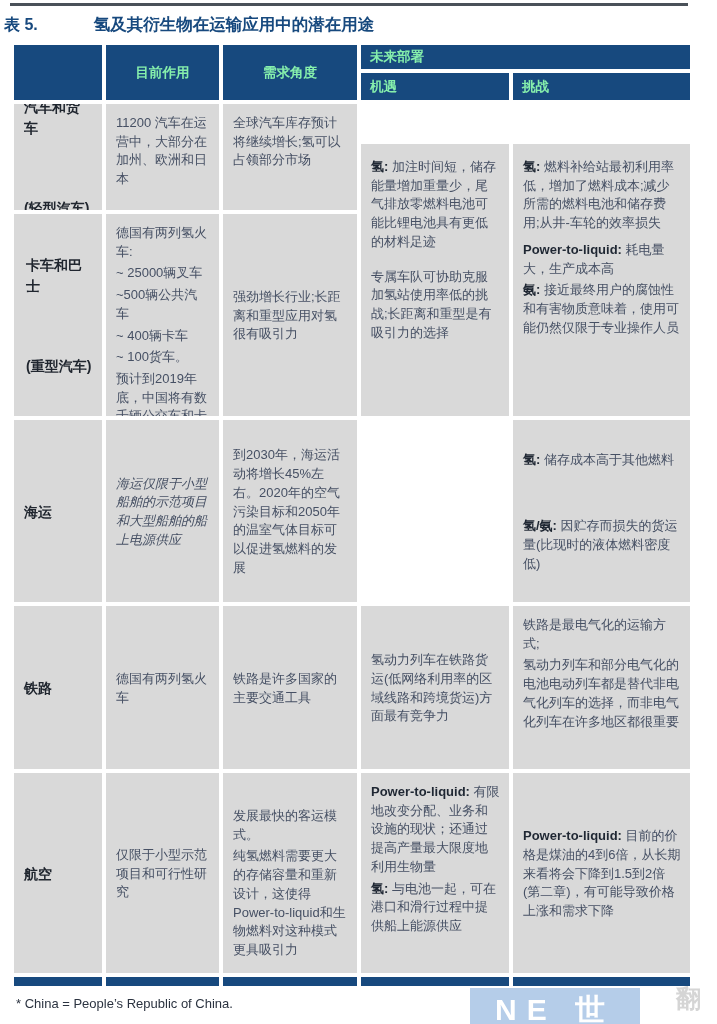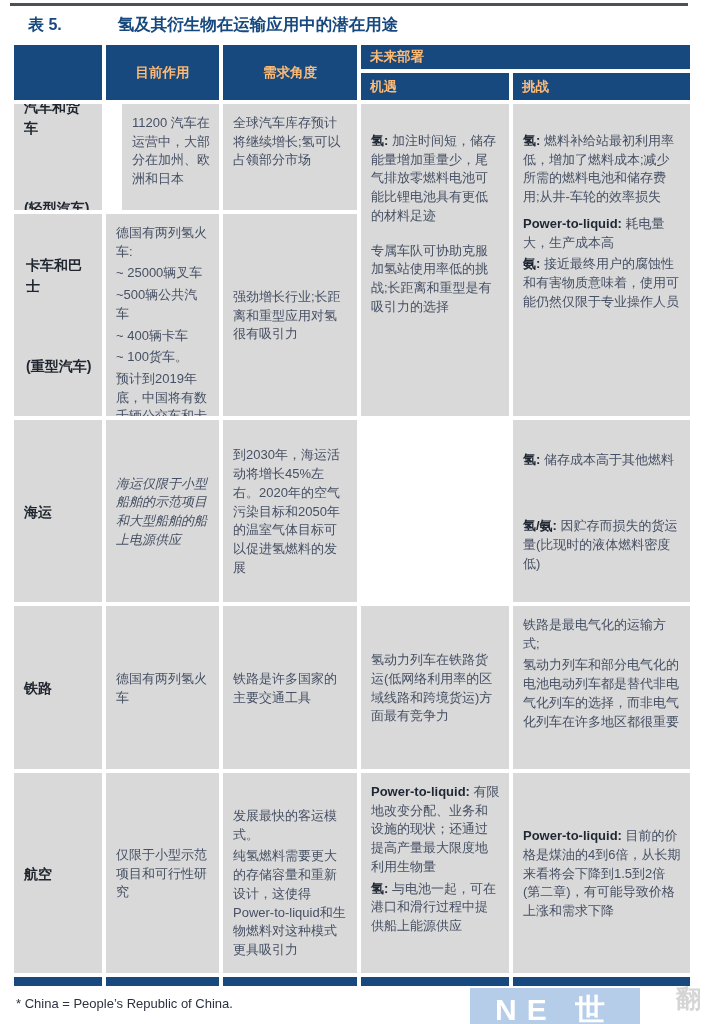--- a/index.html
+++ b/index.html
@@ -2,43 +2,43 @@
 <html style="--navy: #17497E; --gray: #D9D9D9;"><head>
 <meta charset="utf-8">
 <style>
   html,body{margin:0;padding:0;}
   body{
     width:717px;height:1024px;background:#ffffff;position:relative;overflow:hidden;
     font-family:"Liberation Sans","DejaVu Sans",sans-serif;
     -webkit-font-smoothing:antialiased;
   }
   .toprule{position:absolute;left:10px;top:3px;width:678px;height:3px;background:#4a5159;}
-  .titlebar{position:absolute;left:28px;top:14px;width:680px;}
+  .titlebar{position:absolute;left:4px;top:14px;width:680px;}
   .tlabel{font-weight:bold;font-size:16px;color:var(--navy,#17497E);}
   .ttitle{font-weight:bold;font-size:16.5px;color:var(--navy,#17497E);margin-left:56px;}
   .t{
     position:absolute;left:14px;top:45px;width:676px;
     display:grid;
     grid-template-columns:88px 113px 134px 148px 177px;
     grid-template-rows:24px 27px 106px 202px 182px 163px 200px 9px;
     gap:4px;
   }
-  .hc{background:var(--navy,#17497E);color:#fdba74;font-weight:bold;font-size:13.5px;}
+  .hc{background:var(--navy,#17497E);color:#86efac;font-weight:bold;font-size:13.5px;}
   .hc.center{display:flex;align-items:center;justify-content:center;}
   .hc.left{display:flex;align-items:center;padding-left:9px;}
   .cell{background:var(--gray,#D9D9D9);color:#465064;font-size:13px;line-height:1.44;
         padding:10px 9px 8px 10px;box-sizing:border-box;overflow:hidden;}
   .vc{display:flex;flex-direction:column;justify-content:center;gap:45px;}
   .mode{font-weight:bold;color:#20262f;font-size:14px;line-height:1.5;}
   .mode .m2{margin-top:14px;}
   .kw{font-weight:bold;color:#1f2733;}
   .para + .para{margin-top:3px;}
   .blk2-opp{margin-top:16px;}
   .blk2-chal{margin-top:8px;}
-  .pad-top{padding-top:28px;}
+  .pad-top{padding-top:14px;margin-top:40px;}
   .bar{background:var(--navy,#17497E);}
   .footnote{position:absolute;left:16px;top:996px;font-size:13px;color:#2b3340;}
   .wm-box{position:absolute;left:470px;top:988px;width:170px;height:36px;background:#B5CDE9;
           color:#ffffff;font-weight:bold;font-size:30px;letter-spacing:10px;
           display:flex;align-items:flex-start;justify-content:center;overflow:hidden;line-height:44px;}
   .wm-glyph{position:absolute;left:676px;top:982px;color:#c7c7c7;font-size:25px;font-weight:bold;opacity:.75;}
 </style>
 </head>
 <body>
 
@@ -56,21 +56,21 @@
     <div class="hc center" style="grid-column:2;grid-row:1/3;">目前作用</div>
     <div class="hc center" style="grid-column:3;grid-row:1/3;">需求角度</div>
     <div class="hc left" style="grid-column:4/6;grid-row:1;">未来部署</div>
     <div class="hc left" style="grid-column:4;grid-row:2;">机遇</div>
     <div class="hc left" style="grid-column:5;grid-row:2;">挑战</div>
 
     <div class="cell mode vc" style="grid-column:1;grid-row:3;">
       <div>汽车和货车</div>
       <div class="m2">(轻型汽车)</div>
     </div>
-    <div class="cell" style="grid-column:2;grid-row:3;margin-left:16px;">
+    <div class="cell" style="grid-column:2;grid-row:3;">
         <div class="para"><span>11200 汽车在运营中，大部分在加州、欧洲和日本</span></div>
       </div>
     <div class="cell" style="grid-column:3;grid-row:3;">
         <div class="para"><span>全球汽车库存预计将继续增长;氢可以占领部分市场</span></div>
       </div>
 
     <div class="cell pad-top" style="grid-column:4;grid-row:3/5;">
       <div>
           <div class="para"><span class="kw">氢:</span><span> 加注时间短，储存能量增加重量少，尾气排放零燃料电池可能比锂电池具有更低的材料足迹</span></div>
         </div>

